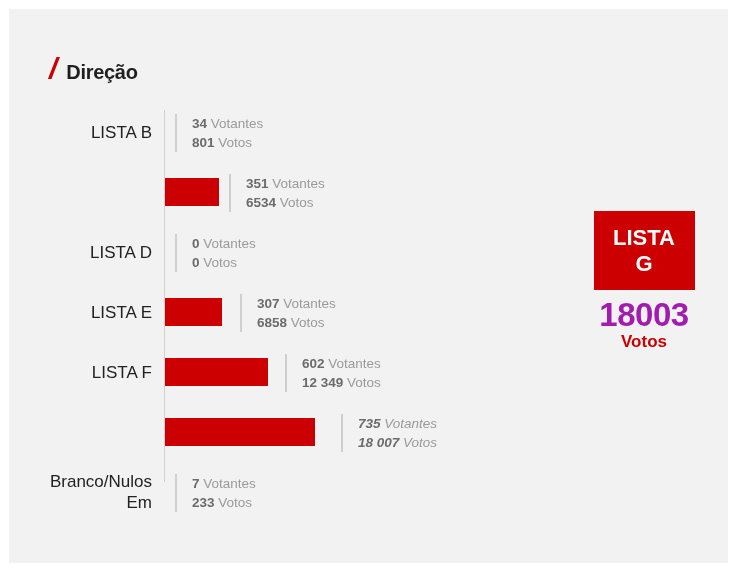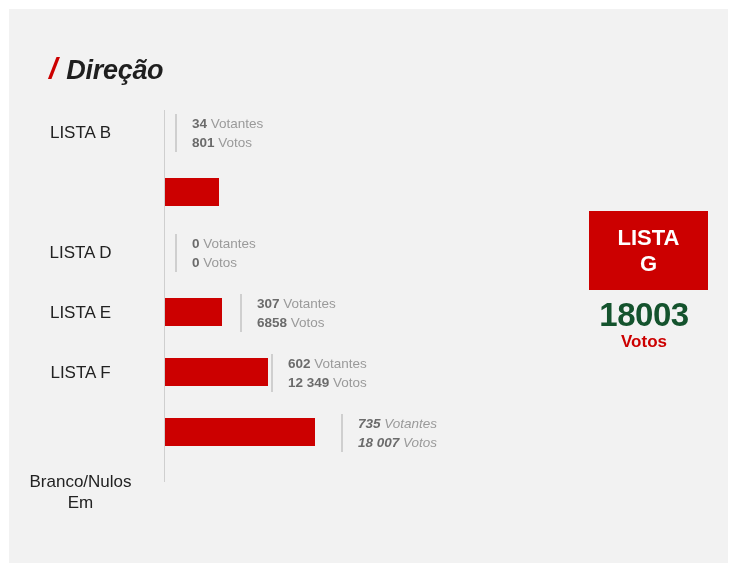--- a/index.html
+++ b/index.html
@@ -33,26 +33,25 @@
     gap: 9px;
   }
   .title-slash {
     font-size: 30px;
     font-weight: bold;
     color: #cc0000;
     font-style: italic;
     line-height: 1;
   }
   .title-text {
-    font-size: 27px;
+    font-size: 20px;
     font-weight: bold;
     color: #1f1f1f;
     line-height: 1;
     letter-spacing: -0.3px;
-    font-style: italic;
   }
 
   
   #chart {
     position: absolute;
     left: 0;
     top: 93px;
     width: 560px;
     height: 450px;
   }
@@ -67,21 +66,21 @@
     position: absolute;
     left: 0;
     width: 560px;
     height: 60px;
     display: block;
   }
   .row-label {
     position: absolute;
     left: 0;
     width: 143px;
-    text-align: center;
+    text-align: right;
     font-size: 17px;
     color: #222222;
     line-height: 21px;
   }
   .row-label.single {
     top: 20px;
   }
   .row-label.double {
     top: 9px;
   }
@@ -112,38 +111,38 @@
 
   
   #winner {
     position: absolute;
     left: 580px;
     top: 202px;
     width: 110px;
     text-align: center;
   }
   .winner-box {
-    width: 119px;
+    width: 101px;
     height: 79px;
     margin: 0 auto;
     background: #cc0000;
     color: #ffffff;
     font-size: 22px;
     font-weight: bold;
     line-height: 26px;
     display: flex;
     align-items: center;
     justify-content: center;
     flex-direction: column;
   }
   .winner-votes {
     margin-top: 8px;
     font-size: 33px;
     font-weight: bold;
-    color: #14532d;
+    color: #a21caf;
     line-height: 34px;
     letter-spacing: -0.5px;
   }
   .winner-votes-label {
     font-size: 17px;
     font-weight: bold;
     color: #cc0000;
     line-height: 20px;
   }
 </style>
@@ -164,20 +163,24 @@
           <div class="row-label single">
             <div>LISTA B</div>
           </div>
           <div class="stats" style="left: 166px;">
             <div class="stat-line"><span class="stat-num">34</span> <span> Votantes</span></div>
             <div class="stat-line"><span class="stat-num">801</span> <span> Votos</span></div>
           </div>
         </div>
         <div class="row" style="top: 60px;">
           <div class="bar" style="width: 54px;"></div>
+          <div class="stats" style="left: 220px;">
+            <div class="stat-line"><span class="stat-num">351</span> <span> Votantes</span></div>
+            <div class="stat-line"><span class="stat-num">6534</span> <span> Votos</span></div>
+          </div>
         </div>
         <div class="row" style="top: 120px;">
           <div class="row-label single">
             <div>LISTA D</div>
           </div>
           <div class="stats" style="left: 166px;">
             <div class="stat-line"><span class="stat-num">0</span> <span> Votantes</span></div>
             <div class="stat-line"><span class="stat-num">0</span> <span> Votos</span></div>
           </div>
         </div>
@@ -189,36 +192,40 @@
           <div class="stats" style="left: 231px;">
             <div class="stat-line"><span class="stat-num">307</span> <span> Votantes</span></div>
             <div class="stat-line"><span class="stat-num">6858</span> <span> Votos</span></div>
           </div>
         </div>
         <div class="row" style="top: 240px;">
           <div class="row-label single">
             <div>LISTA F</div>
           </div>
           <div class="bar" style="width: 103px;"></div>
-          <div class="stats" style="left: 262px;">
+          <div class="stats" style="left: 276px;">
             <div class="stat-line"><span class="stat-num">602</span> <span> Votantes</span></div>
             <div class="stat-line"><span class="stat-num">12 349</span> <span> Votos</span></div>
           </div>
         </div>
         <div class="row" style="top: 300px;">
           <div class="bar" style="width: 150px;"></div>
           <div class="stats" style="left: 332px; font-style: italic;">
             <div class="stat-line"><span class="stat-num">735</span> <span> Votantes</span></div>
             <div class="stat-line"><span class="stat-num">18 007</span> <span> Votos</span></div>
           </div>
         </div>
         <div class="row" style="top: 360px;">
           <div class="row-label double">
             <div>Branco/Nulos</div>
             <div>Em</div>
+          </div>
+          <div class="stats" style="left: 166px;">
+            <div class="stat-line"><span class="stat-num">7</span> <span> Votantes</span></div>
+            <div class="stat-line"><span class="stat-num">233</span> <span> Votos</span></div>
           </div>
         </div>
       </div>
   </div>
 
   <div id="winner">
     <div class="winner-box">
       <span>LISTA</span>
       <span>G</span>
     </div>

